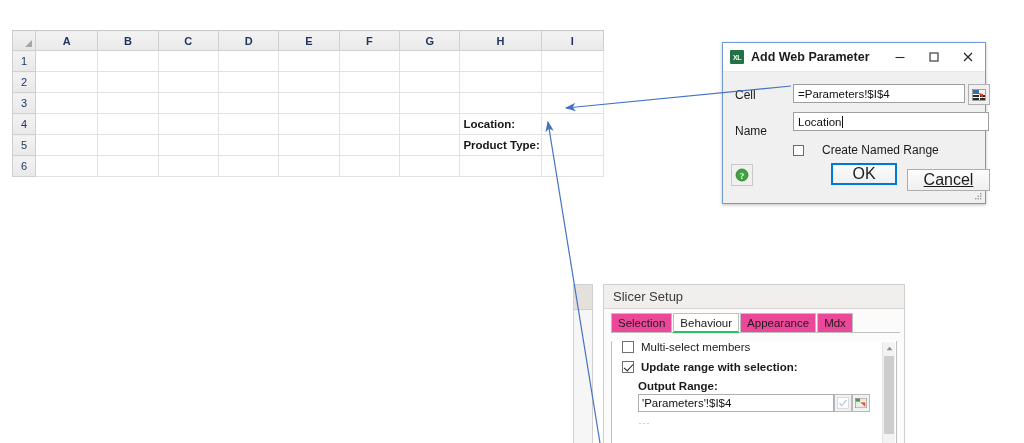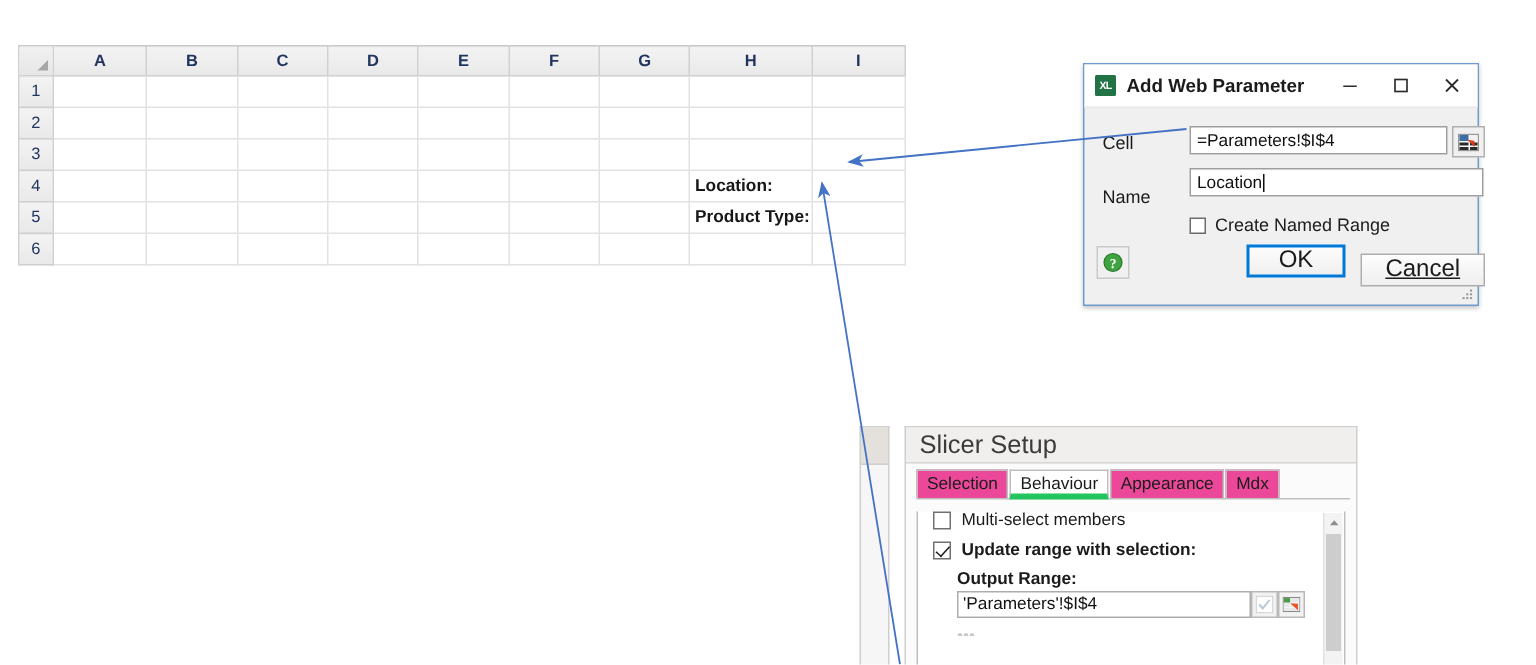--- a/index.html
+++ b/index.html
@@ -111,21 +111,21 @@
   }
   #dlg .caret{
     display:inline-block;width:1px;height:12px;background:#111;margin-left:1px;
   }
   #rangepick{
     position:absolute;left:245px;top:12px;width:20px;height:19px;
     background:#f0f0f0;border:1px solid #b0b0b0;
     display:flex;align-items:center;justify-content:center;
   }
   #dlg .cbrow{
-    position:absolute;display:flex;align-items:center;gap:6px;
+    position:absolute;display:flex;align-items:center;gap:18px;
   }
   #dlg .cbox{
     width:11px;height:11px;background:#fff;border:1px solid #6b6b6b;
     display:inline-block;box-sizing:border-box;position:relative;
   }
   #dlg .cbtxt{font-size:12px;color:#1b1b1b;}
   #dlg .btn{
     position:absolute;
     height:22px;
     background:linear-gradient(#fdfdfd,#efefef);
@@ -156,21 +156,21 @@
   #slicer{
     left:603px;top:284px;width:300px;height:159px;
     background:#fbfbfb;
     border:1px solid #cfcfcf;border-bottom:none;
   }
   #slicer .hdr{
     height:23px;background:#f1efed;
     border-bottom:1px solid #d8d5d2;
     display:flex;align-items:center;
     padding-left:9px;
-    font-size:17px;color:#3b3b3b;
+    font-size:13px;color:#3b3b3b;
   }
   #slicer .tabs{
     display:flex;align-items:flex-end;
     height:19px;margin:5px 0 0 7px;
     border-bottom:1px solid #bfbfbf;
     width:289px;box-sizing:border-box;
   }
   #slicer .tab{
     font-size:11.5px;color:#1b1b1b;
     padding:2px 6px 2px 6px;
@@ -179,21 +179,21 @@
     background:#ec4899;
     margin-right:1px;
     line-height:14px;
     box-sizing:border-box;
     height:19px;
   }
   #slicer .tab.active{
     background:#ffffff;
     position:relative;top:1px;
     height:20px;
-    border-bottom:4px solid #22c55e;
+    border-bottom:2px solid #22c55e;
   }
   #slicer .content{
     position:relative;
     background:#ffffff;
     margin:0 7px;
     border:1px solid #bfbfbf;border-top:none;
     height:110px;
     box-sizing:border-box;
   }
   #slicer .opt{

